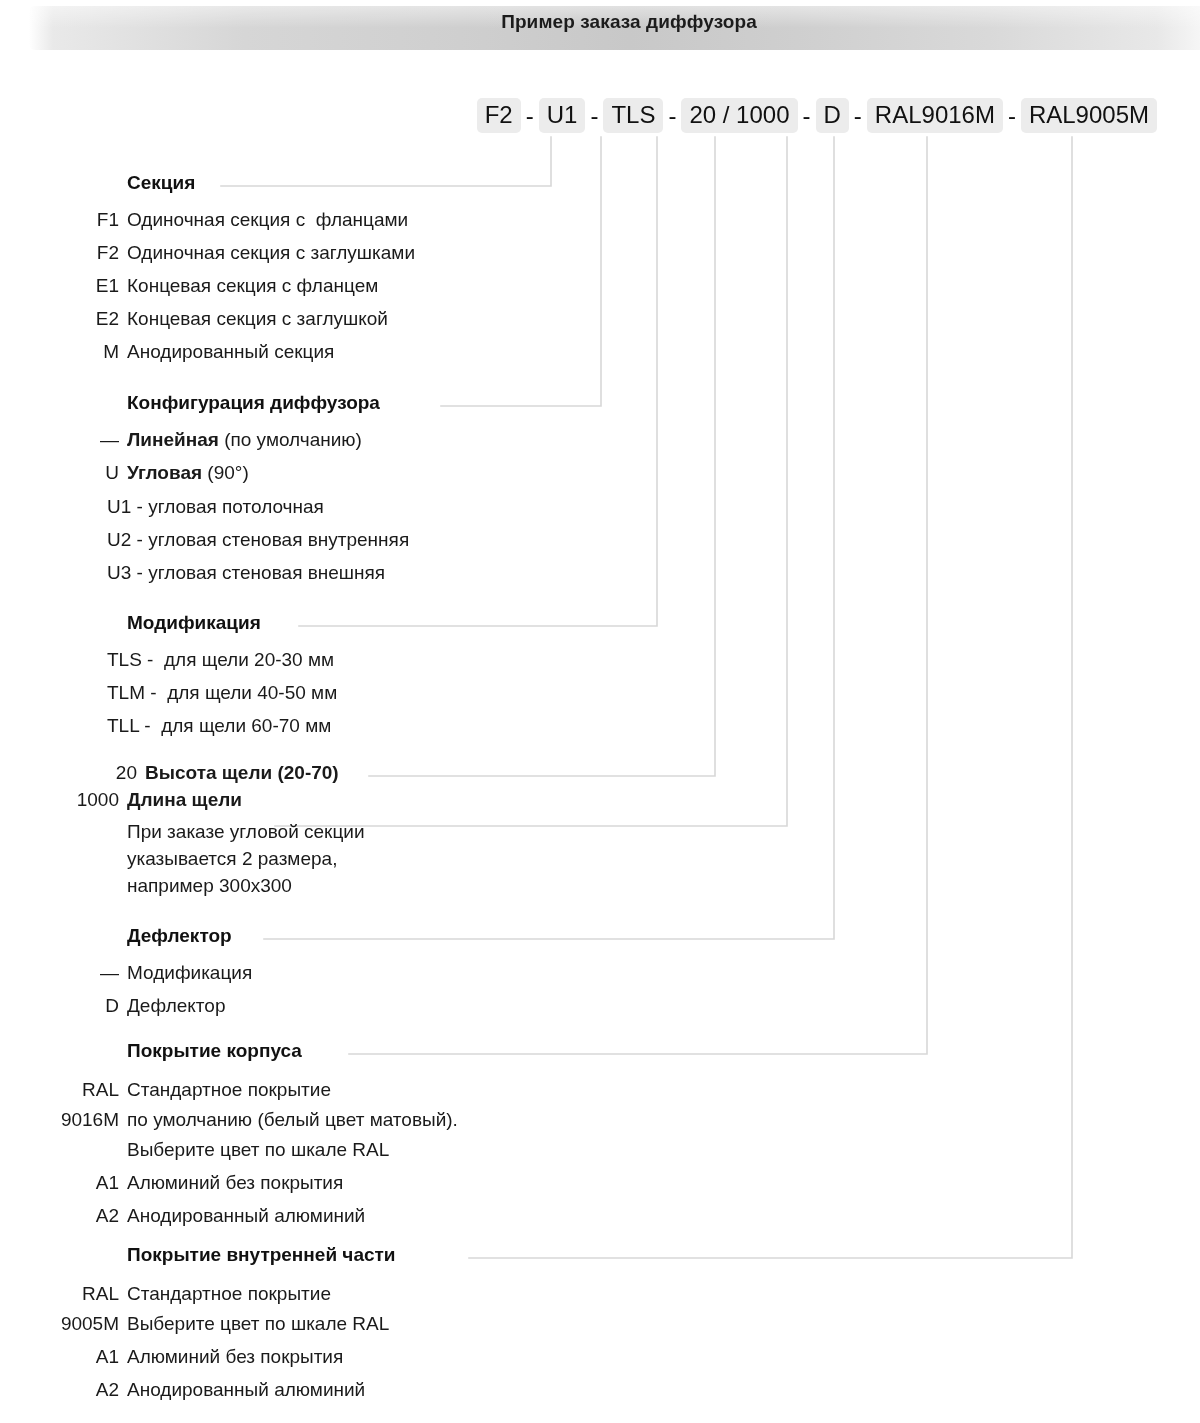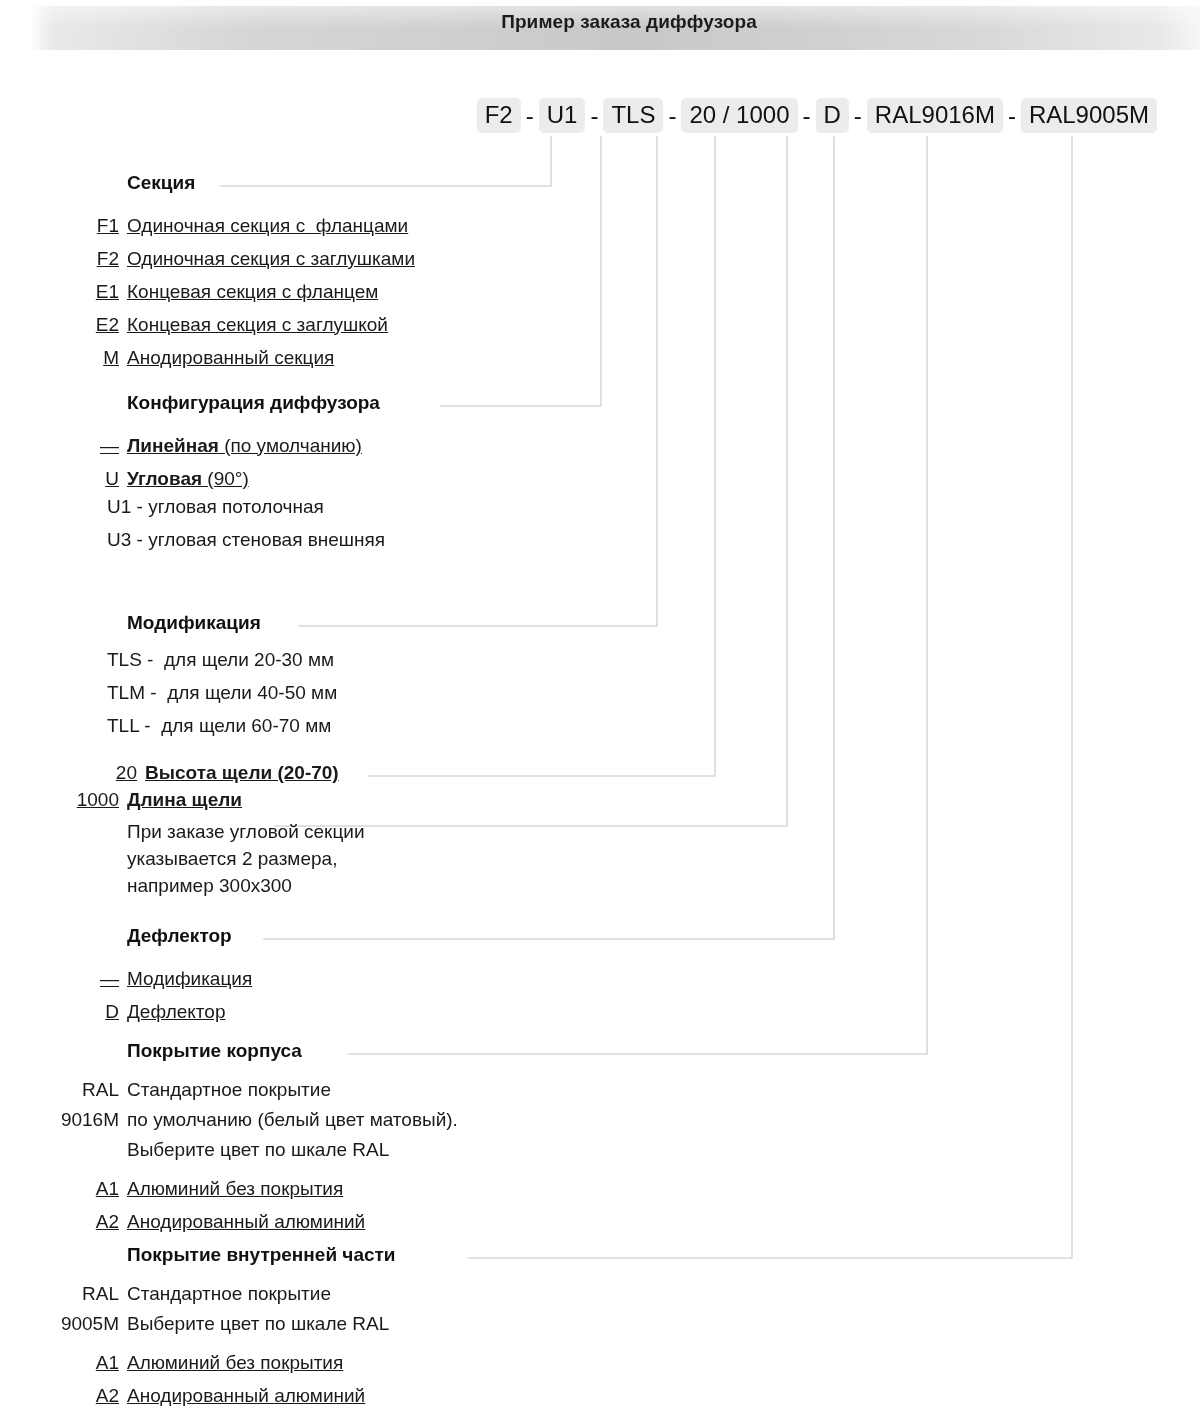--- a/index.html
+++ b/index.html
@@ -64,24 +64,23 @@
   .leaders { position: absolute; left: 0; top: 0; width: 1200px; height: 1423px; pointer-events: none; }
 
   
   .block { position: absolute; }
   .hdr-row { display: flex; align-items: flex-start; }
   .hdr-label {
     font-size: 19px; font-weight: 700; color: #111;
     white-space: pre; padding-left: 98px;
   }
   .opt-row {
-    display: flex; align-items: center;
+    display: flex; align-items: flex-start;
     font-size: 19px; color: #1a1a1a;
     white-space: pre;
-    text-decoration: underline;
   }
   .code-col {
     width: 98px; text-align: right; padding-right: 8px;
     font-size: 19px; color: #1a1a1a; white-space: pre;
     flex: 0 0 98px;
   }
   .code-col.dash { font-size: 19px; }
   .desc { white-space: pre; }
   .desc.bold { font-weight: 700; }
   .desc .norm { font-weight: 400; }
@@ -175,20 +174,21 @@
     <div style="height:15px"></div>
     <div class="opt-row" style="height:33px">
       <span class="code-col dash">—</span>
       <span class="desc bold"><span>Линейная</span><span class="norm"> (по умолчанию)</span></span>
     </div>
     <div class="opt-row" style="height:33px">
       <span class="code-col">U</span>
       <span class="desc bold"><span>Угловая</span><span class="norm"> (90°)</span></span>
     </div>
     <div class="sub-row" style="height:33px;padding-top:1px">U1 - угловая потолочная</div>
+    <div class="sub-row" style="height:33px;padding-top:1px">U2 - угловая стеновая внутренняя</div>
     <div class="sub-row" style="height:33px;padding-top:1px">U3 - угловая стеновая внешняя</div>
   </div>
 
   <div class="block" style="left:0; top:612px;">
     <div class="hdr-row">
       <span class="hdr-label">Модификация</span>
     </div>
     <div style="height:15px"></div>
     <div class="sub-row" style="height:33px">TLS -  для щели 20-30 мм</div>
     <div class="sub-row" style="height:33px">TLM -  для щели 40-50 мм</div>

